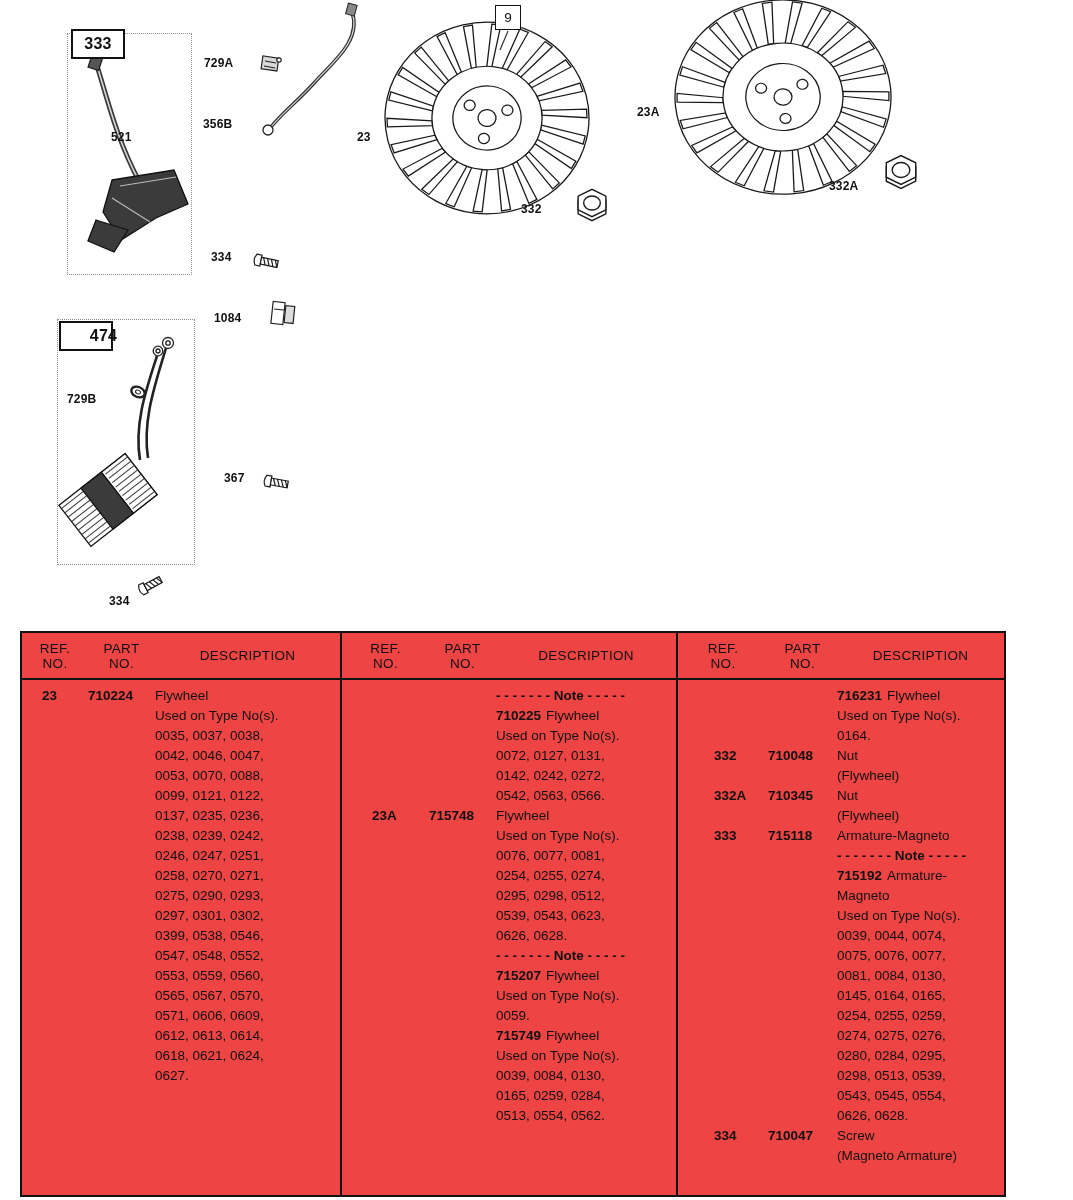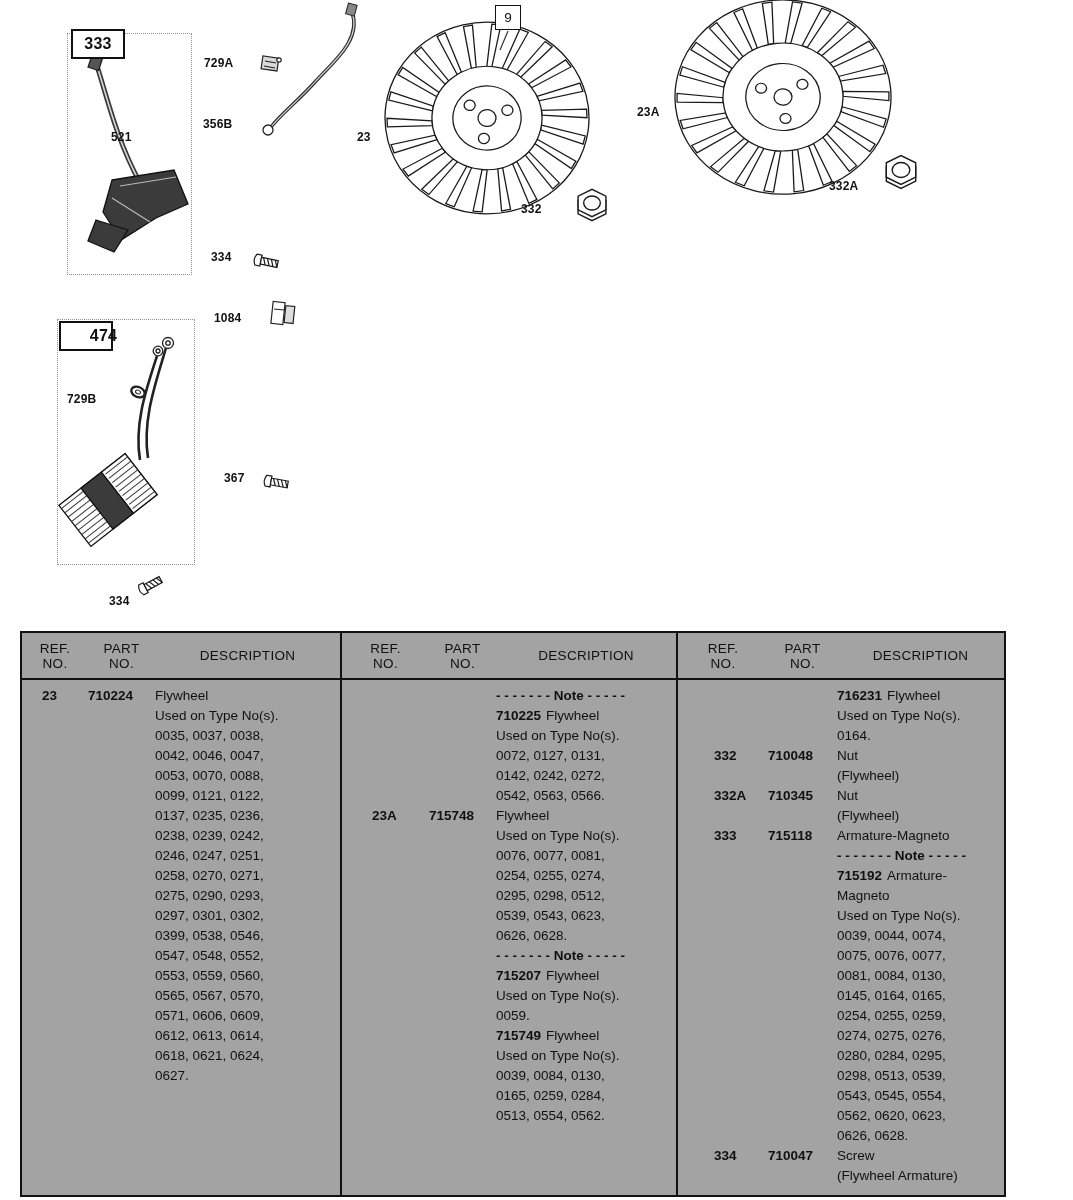--- a/index.html
+++ b/index.html
@@ -4,21 +4,21 @@
 <style>
   * { margin:0; padding:0; box-sizing:border-box; }
   html,body { width:1073px; height:1200px; }
   body { background:#fff; font-family:"Liberation Sans",sans-serif; color:#111; position:relative; overflow:hidden; }
   .page { position:absolute; inset:0; }
   .diagram { position:absolute; left:0; top:0; width:1073px; height:631px; }
   #diagram-svg { position:absolute; left:0; top:0; }
   .lbl { position:absolute; font-weight:bold; font-size:12px; letter-spacing:.2px; white-space:nowrap; }
   .boxed { border:2px solid #111; display:flex; align-items:center; justify-content:center; background:#fff; }
   .dashed-box { position:absolute; border:1px dotted #909090; }
-  .parts-table { position:absolute; left:20px; top:631px; width:986px; height:566px; border:2px solid #111; display:flex; font-size:13.5px; background:#a3a3a3; }
+  .parts-table { position:absolute; left:20px; top:631px; width:986px; height:566px; border:2px solid #111; display:flex; font-size:13.5px; background:#ef4444; }
   .col { display:flex; flex-direction:column; }
   .col1 { width:320px; border-right:2px solid #111; }
   .col2 { width:336px; border-right:2px solid #111; }
   .col3 { flex:1; }
   .thead { height:47px; border-bottom:2px solid #111; display:grid; align-items:center; }
   .hc { text-align:center; line-height:15px; font-size:13.5px; letter-spacing:.3px; }
   .tbody { padding-top:6px; }
   .trow { display:grid; line-height:20px; }
   .c-ref, .c-part { font-weight:bold; }
   .c-desc b { font-weight:bold; margin-right:5px; }
@@ -552,34 +552,29 @@
             <span class="c-desc"><span>0298, 0513, 0539,</span></span>
           </div>
           <div class="trow">
             <span class="c-ref"></span>
             <span class="c-part"></span>
             <span class="c-desc"><span>0543, 0545, 0554,</span></span>
           </div>
           <div class="trow">
             <span class="c-ref"></span>
             <span class="c-part"></span>
-            <span class="c-desc"><span>0562, 0620, 0623,</span></span>
-          </div>
-          <div class="trow">
-            <span class="c-ref"></span>
-            <span class="c-part"></span>
             <span class="c-desc"><span>0626, 0628.</span></span>
           </div>
           <div class="trow">
             <span class="c-ref">334</span>
             <span class="c-part">710047</span>
             <span class="c-desc"><span>Screw</span></span>
           </div>
           <div class="trow">
             <span class="c-ref"></span>
             <span class="c-part"></span>
-            <span class="c-desc"><span>(Flywheel Armature)</span></span>
+            <span class="c-desc"><span>(Magneto Armature)</span></span>
           </div>
         </div>
     </div>
   </div>
 
 </div>
 
 </body></html>

